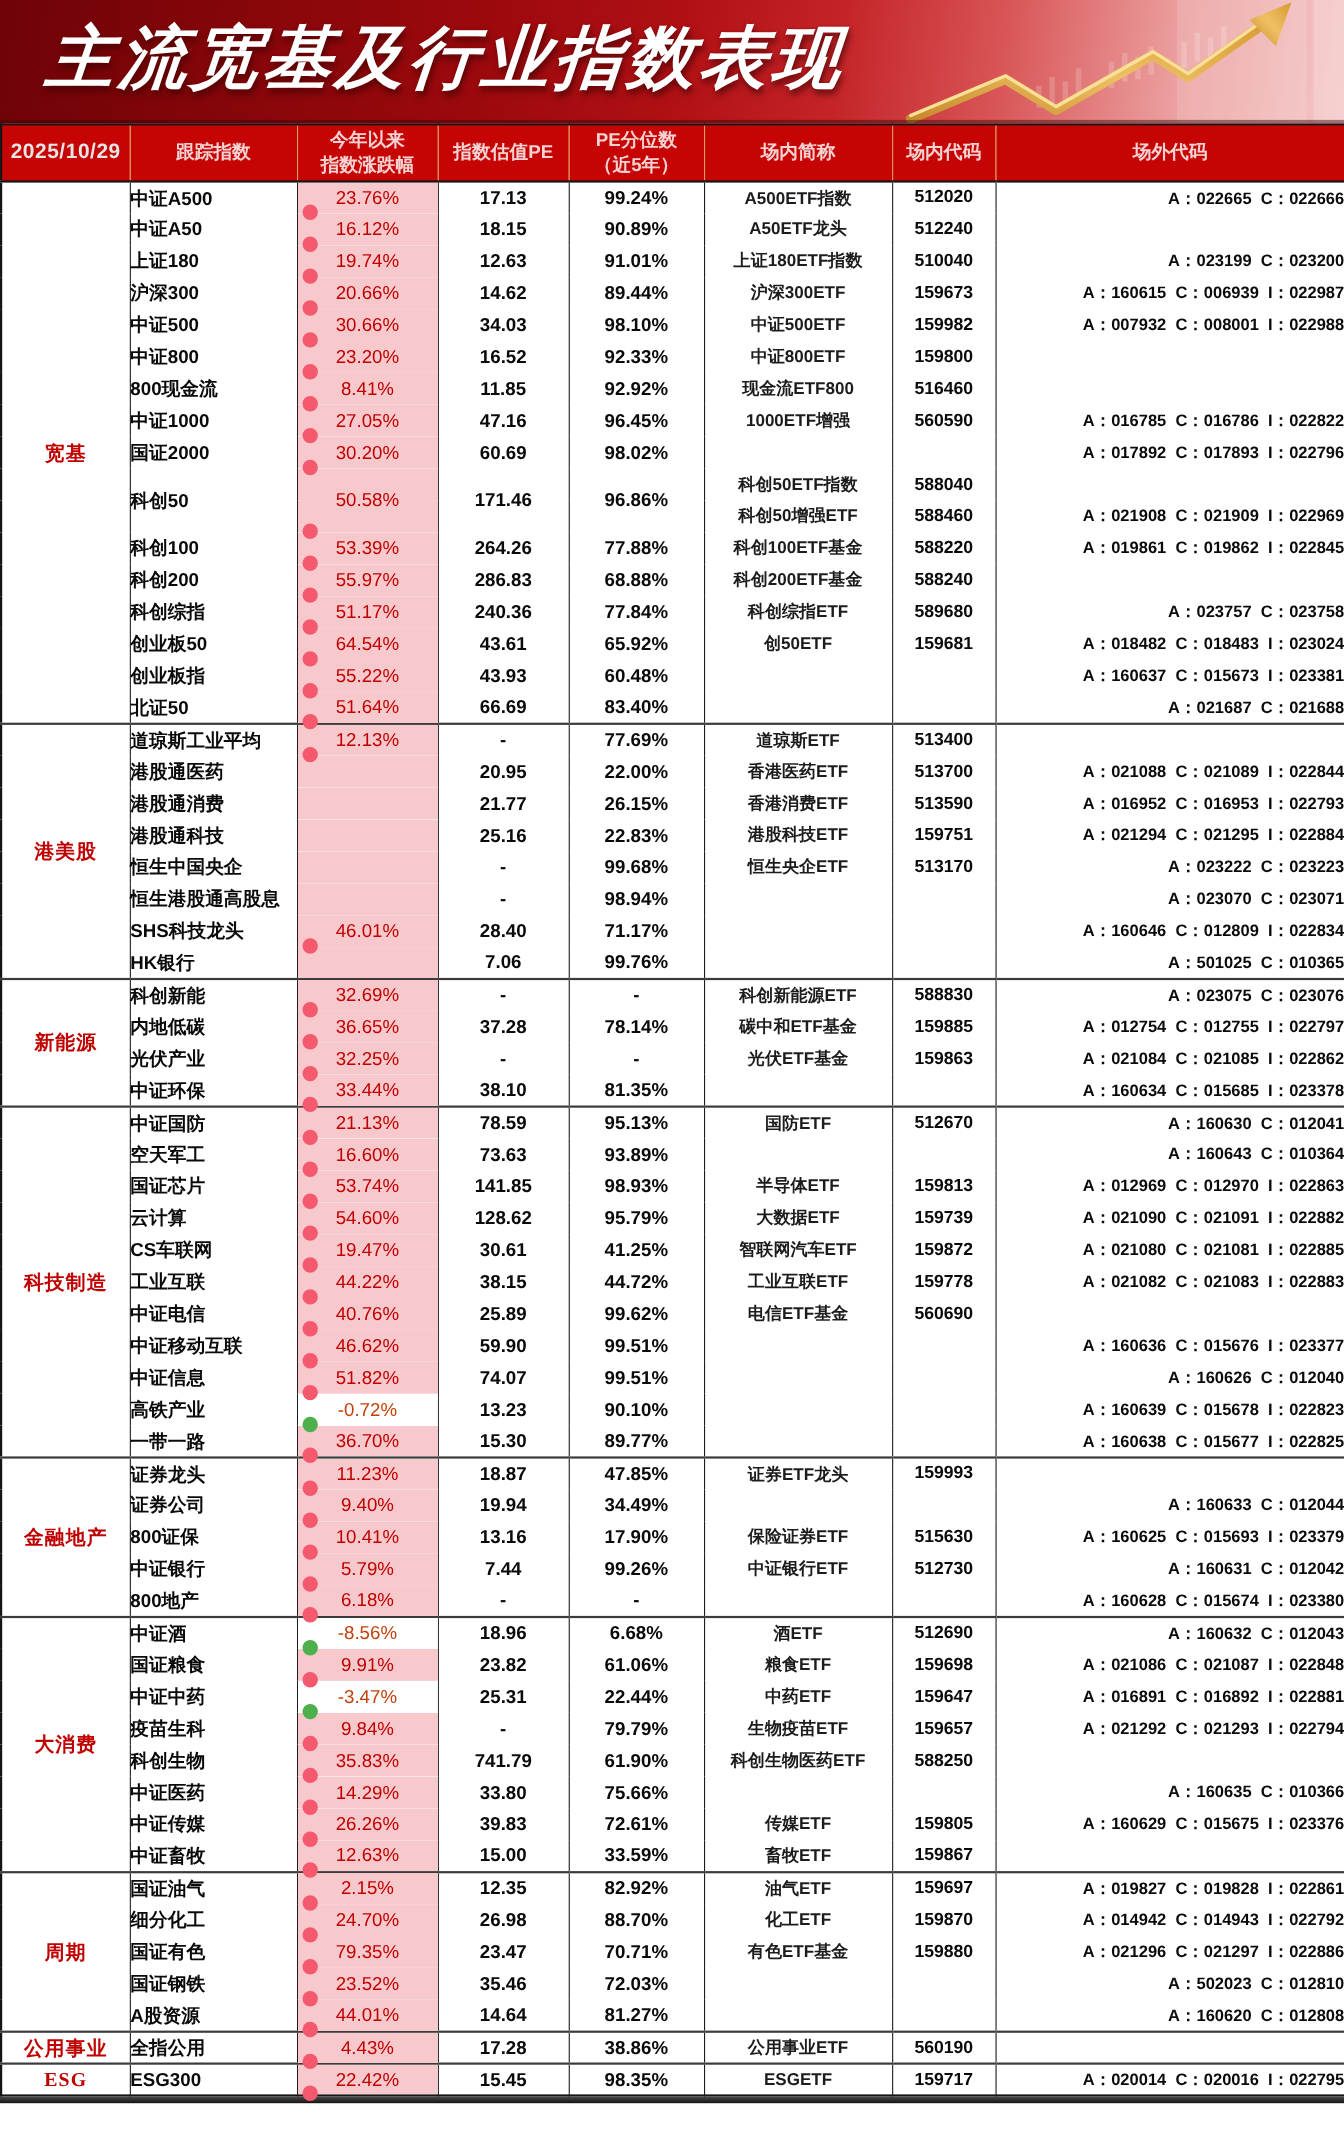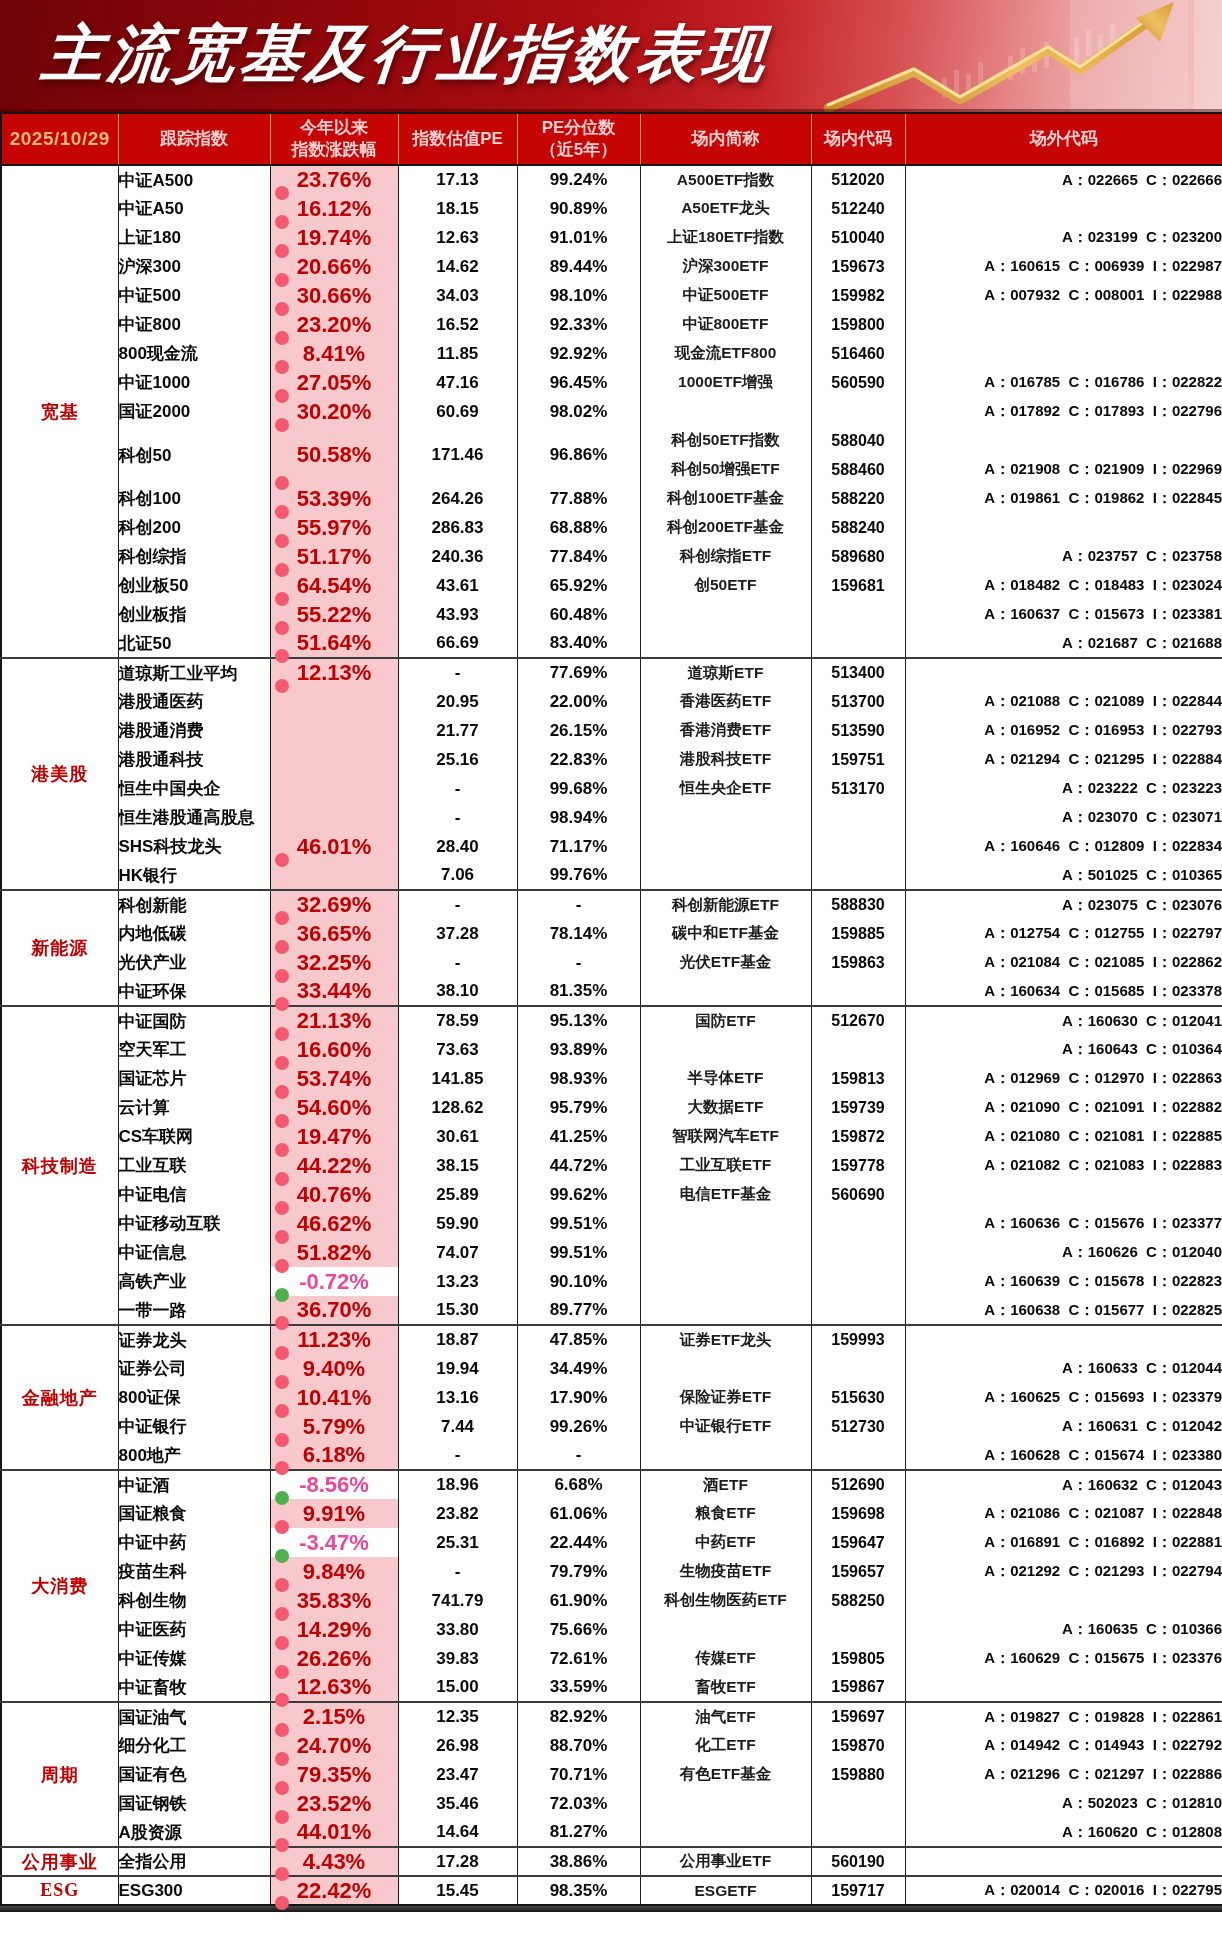--- a/index.html
+++ b/index.html
@@ -36,38 +36,38 @@
     border:2px solid #151515;
   }
   thead th {
     background:var(--header_red,#c60404);
     color:#f6d2d2; font-size:17px; font-weight:700;
     height:52px; border:1px solid var(--gold_border,#dd9e5d);
     border-bottom:2px solid #151515;
     white-space:pre-line; line-height:1.3; text-align:center;
     vertical-align:middle;
   }
-  thead th.date-cell { color:#fdba74; font-size:19px; letter-spacing:.5px; }
+  thead th.date-cell { color:#e5e5e5; font-size:19px; letter-spacing:.5px; }
 
   tbody td {
     border-left:1px solid #1d1d1d; border-right:1px solid #1d1d1d;
     height:29px; vertical-align:middle; overflow:visible;
     background:#ffffff;
   }
   tr.sec-top > td { border-top:2px solid #3b3b3b; }
 
   td.cat {
     color:var(--section_label,#c00000); font-weight:700; font-size:18px;
     text-align:center; letter-spacing:1px;font-family:Liberation Serif, serif;
   }
   td.idx { font-weight:700; font-size:17px; text-align:left; color:#0a0a0a; white-space:nowrap; }
   td.ytd { background:var(--pink_cell,#f8c9cc); text-align:center; position:relative; }
-  td.ytd span { color:var(--positive_value,#c00000); font-weight:700; font-size:22px; }
+  td.ytd span { color:var(--positive_value,#c00000); font-weight:400; font-size:17px; }
   td.ytd.neg { background:#ffffff; }
-  td.ytd.neg span { color:#ec4899; }
+  td.ytd.neg span { color:#c2410c; }
   i.dot {
     position:absolute; left:4px; bottom:-6px; width:14px; height:14px;
     border-radius:50%; background:var(--dot_positive,#f4596e); z-index:3; display:block;
   }
   td.ytd.neg i.dot { background:var(--dot_negative,#4db04d); }
   td.num { font-weight:700; font-size:17px; text-align:center; color:#0a0a0a; }
   td.etf { font-weight:700; font-size:15.5px; text-align:center; color:#1c1c1c; white-space:nowrap; }
   td.code { font-weight:700; font-size:16px; text-align:center; color:#0a0a0a; }
   td.otc {
     font-weight:700; font-size:15px; text-align:right; padding-left:5px;

